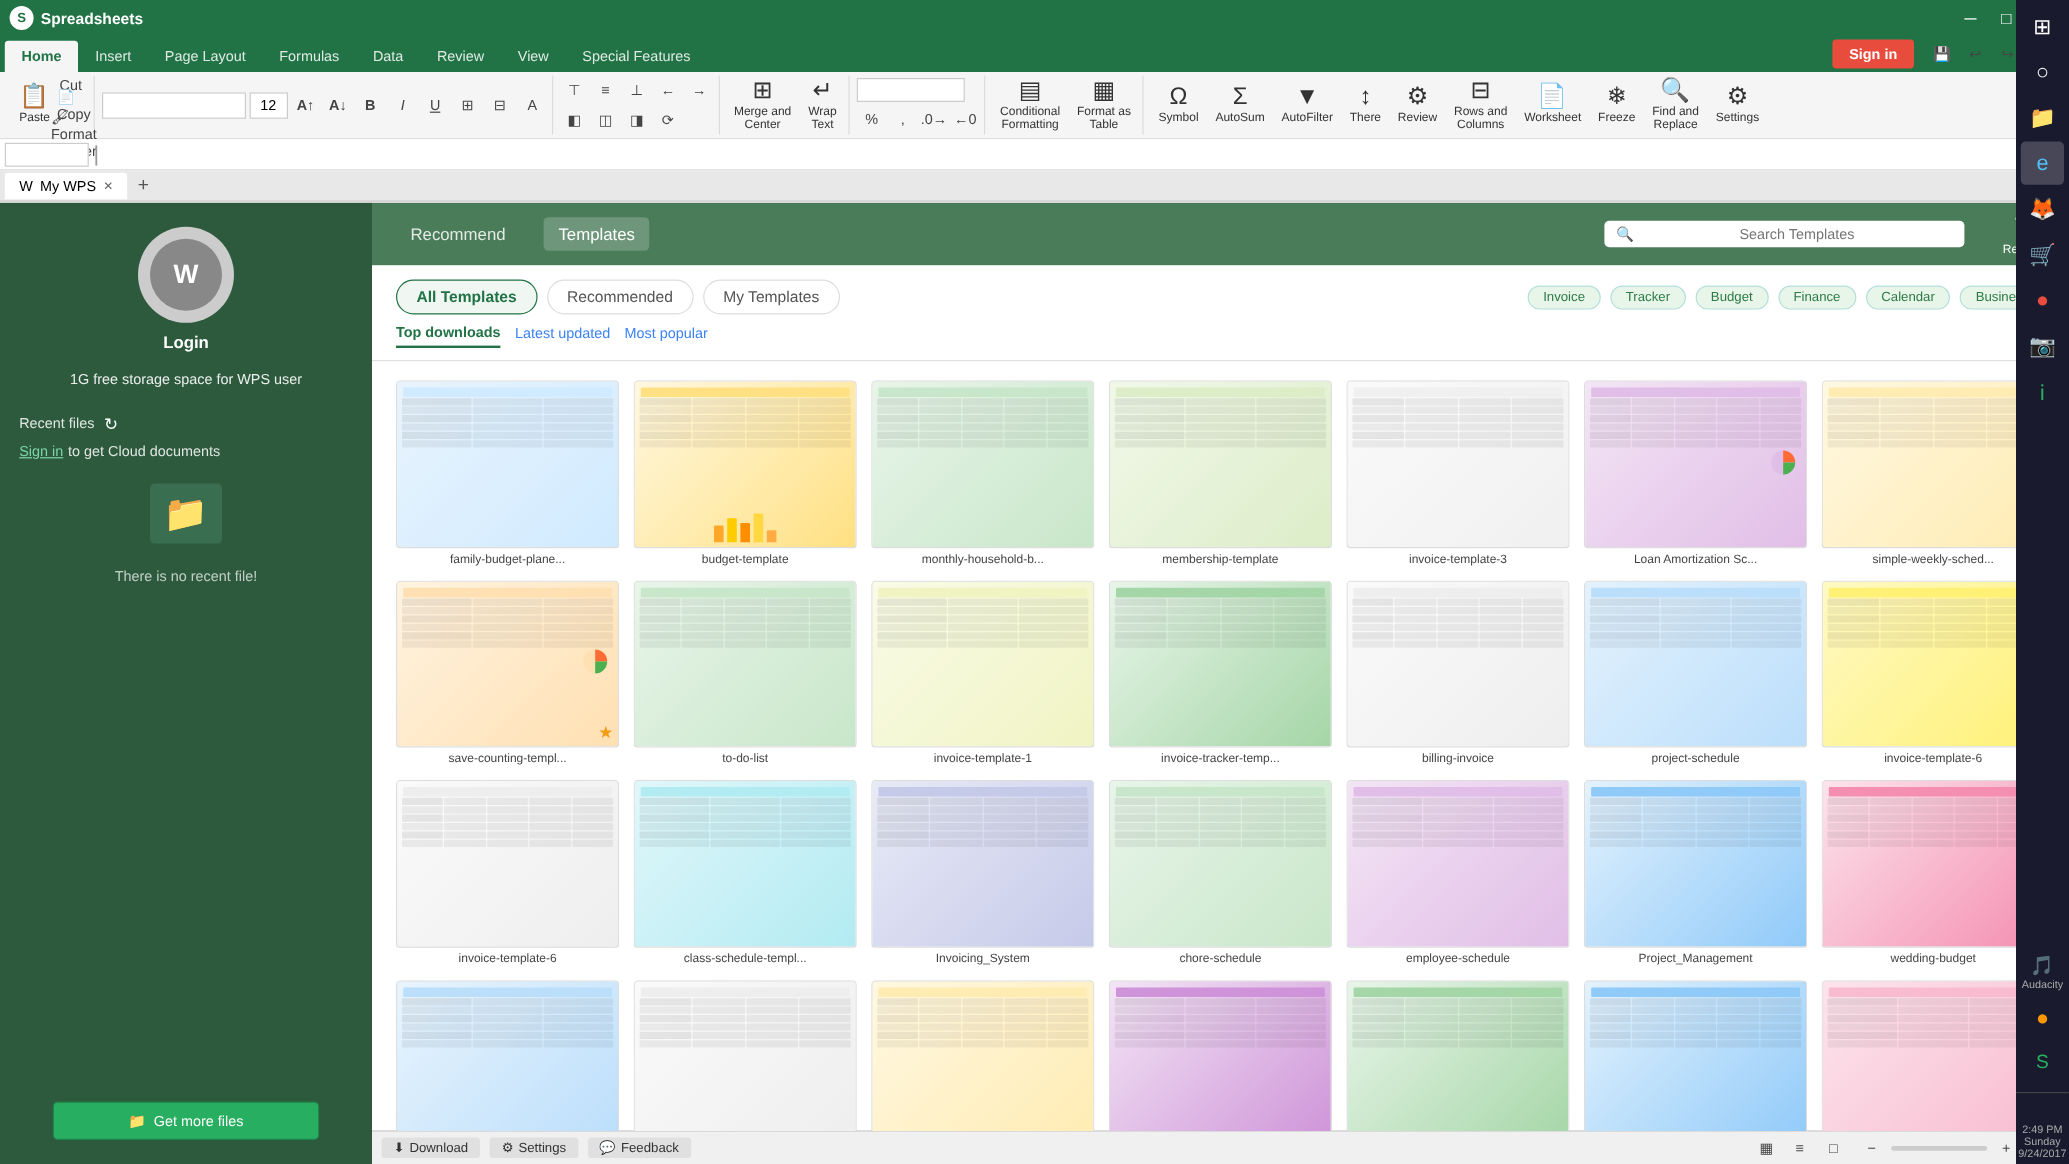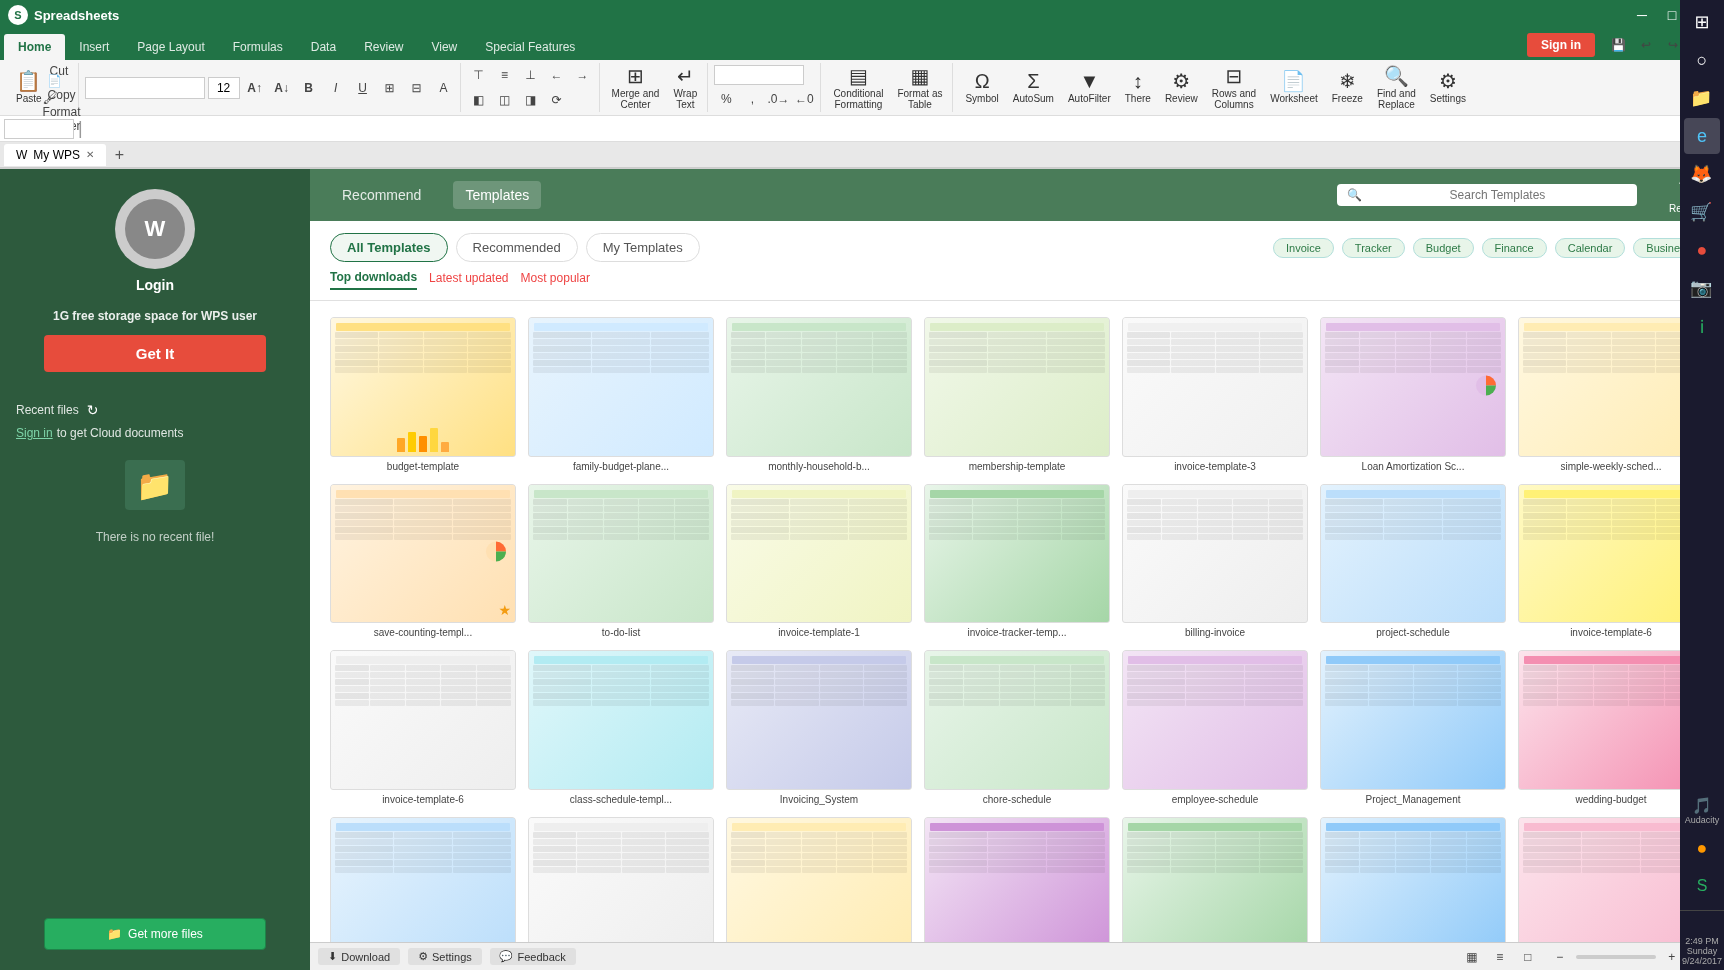--- a/index.html
+++ b/index.html
@@ -274,21 +274,20 @@
     .sidebar-login-label {
       font-size: 14px;
       font-weight: 600;
       margin-bottom: 16px;
     }
     .sidebar-storage-text {
       font-size: 12px;
       text-align: center;
       margin-bottom: 12px;
       opacity: 0.9;
-      font-weight: bold;
     }
     .get-it-btn {
       background: #e74c3c;
       color: white;
       border: none;
       border-radius: 4px;
       padding: 10px 50px;
       font-size: 15px;
       font-weight: 600;
       cursor: pointer;
@@ -419,21 +418,21 @@
       font-weight: 600;
     }
     .sub-filters {
       display: flex;
       gap: 12px;
       align-items: center;
       margin-bottom: 10px;
     }
     .sub-filter {
       font-size: 12px;
-      color: #ef4444;
+      color: #3b82f6;
       cursor: pointer;
       padding-bottom: 4px;
     }
     .sub-filter.active {
       color: #217346;
       border-bottom: 2px solid #217346;
       font-weight: 600;
     }
     .category-tags {
       display: flex;
@@ -740,21 +739,20 @@
   <div class="main-content">
 
     <div class="sidebar">
       <div class="sidebar-avatar">
         <div class="avatar-inner">
           <span style="font-size:22px;font-weight:bold;color:white;">W</span>
         </div>
       </div>
       <div class="sidebar-login-label">Login</div>
       <div class="sidebar-storage-text">1G free storage space for WPS user</div>
-      <button class="get-it-btn">Get It</button>
 
       <div class="recent-files-section">
         <div class="recent-files-header">
           <span class="recent-files-label">Recent files</span>
           <span style="font-size:14px;cursor:pointer;">↻</span>
         </div>
         <div style="display:flex;align-items:center;gap:4px;">
           <a class="sign-in-link">Sign in</a>
           <span class="sign-in-text"> to get Cloud documents</span>
         </div>
@@ -802,20 +800,58 @@
         <div class="sub-filters">
           <div class="sub-filter active">Top downloads</div>
           <div class="sub-filter">Latest updated</div>
           <div class="sub-filter">Most popular</div>
         </div>
       </div>
 
       <div class="template-grid-container">
         <div class="template-grid" id="template-grid">
         <div class="template-item">
+              <div class="template-thumb" style="background: linear-gradient(135deg, rgb(232, 244, 253) 0%, rgb(208, 234, 255) 100%);">
+                <div class="mini-grid" style="padding: 3px;">
+                  <div class="mini-row" style="height: 8px; background: rgb(208, 234, 255); margin: 2px 2px 1px; border-radius: 1px;"></div>
+                  <div class="mini-row">
+                    <div class="mini-cell" style="background: rgba(0, 0, 0, 0.08);"></div>
+                    <div class="mini-cell"></div>
+                    <div class="mini-cell"></div>
+                  </div>
+                  <div class="mini-row">
+                    <div class="mini-cell"></div>
+                    <div class="mini-cell"></div>
+                    <div class="mini-cell"></div>
+                  </div>
+                  <div class="mini-row">
+                    <div class="mini-cell" style="background: rgba(0, 0, 0, 0.08);"></div>
+                    <div class="mini-cell"></div>
+                    <div class="mini-cell"></div>
+                  </div>
+                  <div class="mini-row">
+                    <div class="mini-cell"></div>
+                    <div class="mini-cell"></div>
+                    <div class="mini-cell"></div>
+                  </div>
+                  <div class="mini-row">
+                    <div class="mini-cell" style="background: rgba(0, 0, 0, 0.08);"></div>
+                    <div class="mini-cell"></div>
+                    <div class="mini-cell"></div>
+                  </div>
+                  <div class="mini-row">
+                    <div class="mini-cell"></div>
+                    <div class="mini-cell"></div>
+                    <div class="mini-cell"></div>
+                  </div>
+                </div>
+              </div>
+              <div class="template-label">family-budget-plane...</div>
+            </div>
+            <div class="template-item">
               <div class="template-thumb" style="background: linear-gradient(135deg, rgb(255, 248, 225) 0%, rgb(255, 224, 130) 100%); position: relative;">
                 <div class="mini-grid" style="padding: 3px;">
                   <div class="mini-row" style="height: 8px; background: rgb(255, 224, 130); margin: 2px 2px 1px; border-radius: 1px;"></div>
                   <div class="mini-row">
                     <div class="mini-cell" style="background: rgba(0, 0, 0, 0.08);"></div>
                     <div class="mini-cell"></div>
                     <div class="mini-cell"></div>
                     <div class="mini-cell"></div>
                   </div>
                   <div class="mini-row">
@@ -851,58 +887,20 @@
                 </div>
                 <div style="position: absolute; bottom: 4px; left: 50%; transform: translateX(-50%); display: flex; align-items: flex-end; gap: 3px;">
                   <div style="width: 8px; height: 14px; background: rgb(255, 167, 38); border-radius: 1px 1px 0px 0px;"></div>
                   <div style="width: 8px; height: 20px; background: rgb(255, 204, 2); border-radius: 1px 1px 0px 0px;"></div>
                   <div style="width: 8px; height: 16px; background: rgb(255, 143, 0); border-radius: 1px 1px 0px 0px;"></div>
                   <div style="width: 8px; height: 24px; background: rgb(255, 215, 64); border-radius: 1px 1px 0px 0px;"></div>
                   <div style="width: 8px; height: 10px; background: rgb(255, 171, 64); border-radius: 1px 1px 0px 0px;"></div>
                 </div>
               </div>
               <div class="template-label">budget-template</div>
-            </div>
-            <div class="template-item">
-              <div class="template-thumb" style="background: linear-gradient(135deg, rgb(232, 244, 253) 0%, rgb(208, 234, 255) 100%);">
-                <div class="mini-grid" style="padding: 3px;">
-                  <div class="mini-row" style="height: 8px; background: rgb(208, 234, 255); margin: 2px 2px 1px; border-radius: 1px;"></div>
-                  <div class="mini-row">
-                    <div class="mini-cell" style="background: rgba(0, 0, 0, 0.08);"></div>
-                    <div class="mini-cell"></div>
-                    <div class="mini-cell"></div>
-                  </div>
-                  <div class="mini-row">
-                    <div class="mini-cell"></div>
-                    <div class="mini-cell"></div>
-                    <div class="mini-cell"></div>
-                  </div>
-                  <div class="mini-row">
-                    <div class="mini-cell" style="background: rgba(0, 0, 0, 0.08);"></div>
-                    <div class="mini-cell"></div>
-                    <div class="mini-cell"></div>
-                  </div>
-                  <div class="mini-row">
-                    <div class="mini-cell"></div>
-                    <div class="mini-cell"></div>
-                    <div class="mini-cell"></div>
-                  </div>
-                  <div class="mini-row">
-                    <div class="mini-cell" style="background: rgba(0, 0, 0, 0.08);"></div>
-                    <div class="mini-cell"></div>
-                    <div class="mini-cell"></div>
-                  </div>
-                  <div class="mini-row">
-                    <div class="mini-cell"></div>
-                    <div class="mini-cell"></div>
-                    <div class="mini-cell"></div>
-                  </div>
-                </div>
-              </div>
-              <div class="template-label">family-budget-plane...</div>
             </div>
             <div class="template-item">
               <div class="template-thumb" style="background: linear-gradient(135deg, rgb(232, 245, 233) 0%, rgb(200, 230, 201) 100%);">
                 <div class="mini-grid" style="padding: 3px;">
                   <div class="mini-row" style="height: 8px; background: rgb(200, 230, 201); margin: 2px 2px 1px; border-radius: 1px;"></div>
                   <div class="mini-row">
                     <div class="mini-cell" style="background: rgba(0, 0, 0, 0.08);"></div>
                     <div class="mini-cell"></div>
                     <div class="mini-cell"></div>
                     <div class="mini-cell"></div>

